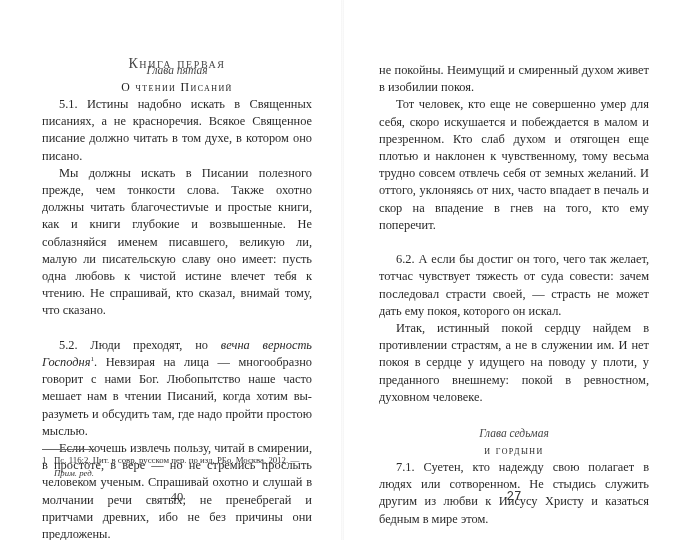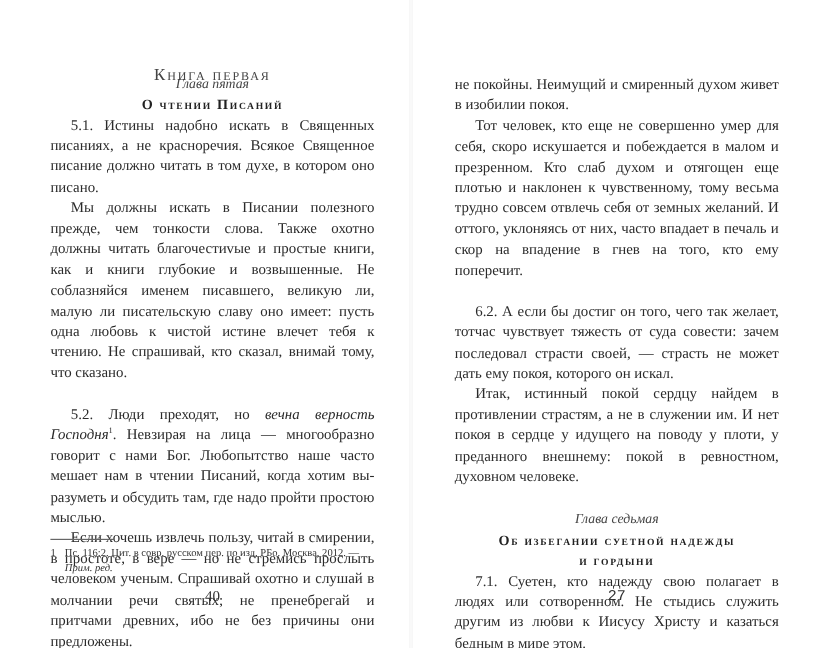--- a/index.html
+++ b/index.html
@@ -17,21 +17,21 @@
                   text-align:center; font-size:14px; letter-spacing:1.6px;
                   font-variant:small-caps; color:#444; }
   .left .running-head { left:42px; width:270px; }
   .right .running-head { left:36px; width:270px; letter-spacing:1.2px; }
   .body { font-size:12.4px; line-height:17.2px; text-align:justify; hyphens:manual; }
   .body p { margin:0; text-indent:17px; }
   .body p.noindent { text-indent:0; }
   .body p.gap { margin-top:17.2px; }
   .chapter-label { text-align:center; font-style:italic; font-size:11.5px;
                    line-height:17px; color:#444; margin:0; }
-  .chapter-title { text-align:center; font-weight:bold; font-size:11.8px;
+  .chapter-title { text-align:center; font-weight:normal; font-size:11.8px;
                    letter-spacing:1.4px; font-variant:small-caps; line-height:17px;
                    margin:0 0 2px 0; color:#222; }
   .chapter-gap { height:19px; }
   em { font-style:italic; }
   sup { font-size:7px; vertical-align:super; line-height:0; }
   .footnote-rule { position:absolute; left:42px; top:449px; width:53px; height:0;
                    border-top:0.8px solid #666; }
   .footnote { position:absolute; left:42px; top:454px; width:270px;
               font-size:8.8px; line-height:12.5px; color:#333; }
   .footnote .fn-num { position:absolute; left:0; top:0; }
@@ -70,20 +70,19 @@
 
 <div class="page right">
 
   <div class="text-block body" style="top:62px;">
     <p class="noindent">не покойны. Неимущий и смиренный духом живет в изоби­лии покоя.</p>
     <p>Тот человек, кто еще не совершенно умер для себя, скоро искушается и побеждается в малом и презренном. Кто слаб духом и отягощен еще плотью и наклонен к чувственному, тому весьма трудно совсем отвлечь себя от земных желаний. И оттого, уклоняясь от них, часто впадает в печаль и скор на впадение в гнев на того, кто ему поперечит.</p>
     <p class="gap">6.2. А если бы достиг он того, чего так желает, тотчас чув­ствует тяжесть от суда совести: зачем последовал страсти своей, — страсть не может дать ему покоя, которого он искал.</p>
     <p>Итак, истинный покой сердцу найдем в противлении страстям, а не в служении им. И нет покоя в сердце у идущего на поводу у плоти, у преданного внешнему: покой в ревност­ном, духовном человеке.</p>
     <div class="chapter-gap"></div>
     <p class="chapter-label noindent">Глава седьмая</p>
-    <p class="chapter-title noindent" style="margin:0;">Об избегании суетной надежды</p>
     <p class="chapter-title noindent">и гордыни</p>
     <p>7.1. Суетен, кто надежду свою полагает в людях или со­творенном. Не стыдись служить другим из любви к Иисусу Христу и казаться бедным в мире этом.</p>
 
   </div>
 
   <div class="folio">27</div>
 </div>
 
 </body></html>

